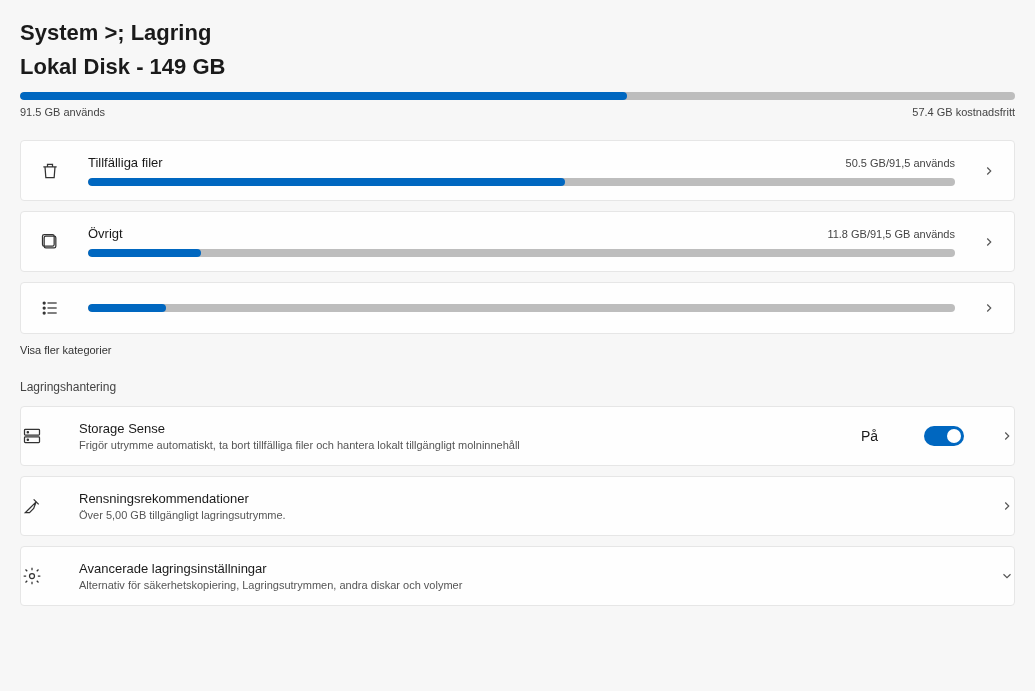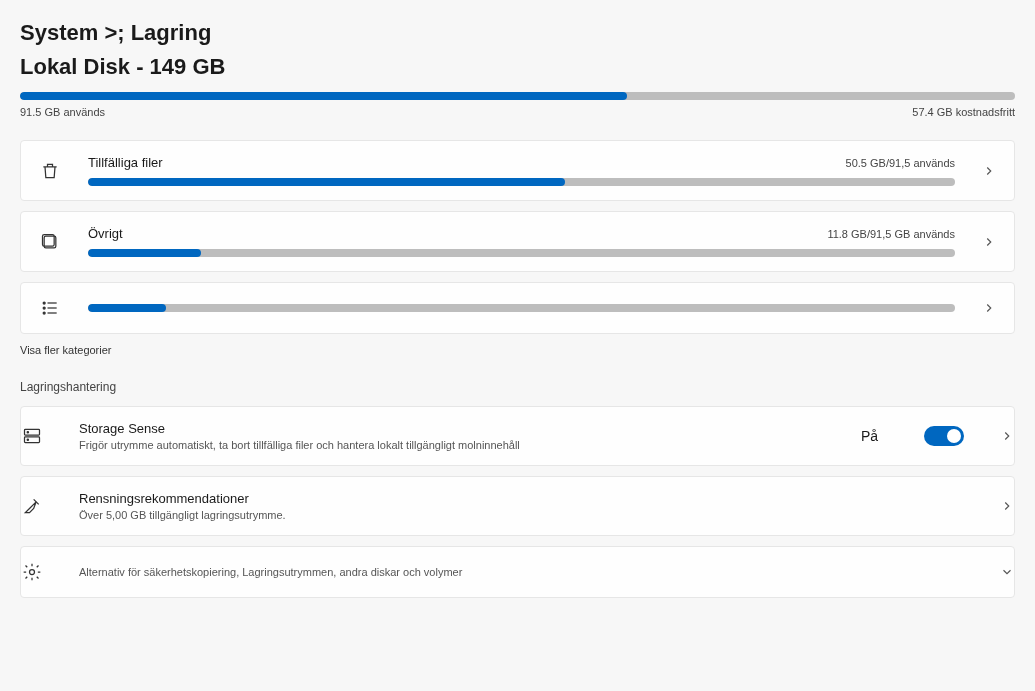--- a/index.html
+++ b/index.html
@@ -259,18 +259,19 @@
 </div>
 
 <div class="mgmt-card">
   <div class="card-icon">
     <svg viewBox="0 0 24 24" width="20" height="20" fill="none" stroke="currentColor" stroke-width="1.5">
         <circle cx="12" cy="12" r="3"></circle>
         <path d="M12 2v3M12 19v3M4.2 4.2l2.1 2.1M17.7 17.7l2.1 2.1M2 12h3M19 12h3M4.2 19.8l2.1-2.1M17.7 6.3l2.1-2.1"></path>
       </svg>
   </div>
   <div class="mgmt-body">
+    <div class="mgmt-title">Avancerade lagringsinställningar</div>
     <div class="mgmt-desc">Alternativ för säkerhetskopiering, Lagringsutrymmen, andra diskar och volymer</div>
   </div>
   <svg class="chev" viewBox="0 0 24 24" fill="none" stroke="currentColor" stroke-width="2">
       <polyline points="6 9 12 15 18 9"></polyline>
     </svg>
 </div>
 
 </body></html>

